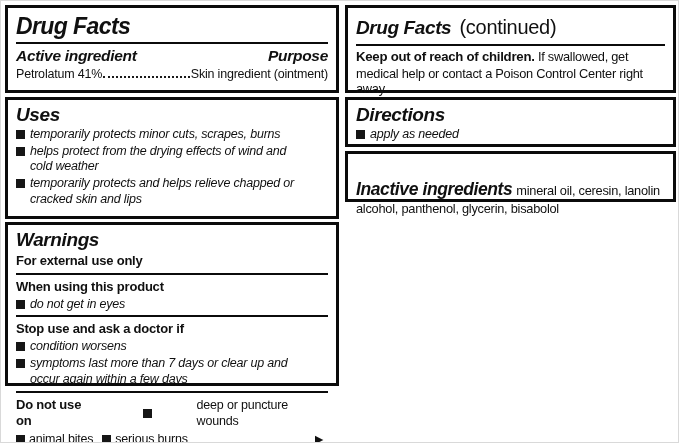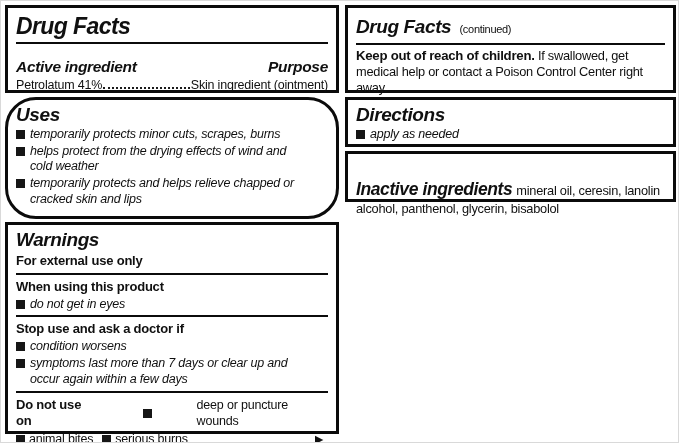--- a/index.html
+++ b/index.html
@@ -18,46 +18,46 @@
   }
   .box {
     position:absolute;
     border:3px solid #0b0b0b;
     background:#ffffff;
     padding:4px 8px 12px 8px;
     letter-spacing:-0.2px;
   }
   
   .lbox1 { left:4px;  top:4px;   width:334px; height:88px; }
-  .lbox2 { left:4px;  top:96px;  width:334px; height:122px;border-radius:31px; }
-  .lbox3 { left:4px;  top:221px; width:334px; height:212px; }
+  .lbox2 { left:4px;  top:96px;  width:334px; height:122px; }
+  .lbox3 { left:4px;  top:221px; width:334px; height:164px; }
   
   .rbox1 { left:344px; top:4px;   width:331px; height:88px; }
   .rbox2 { left:344px; top:96px;  width:331px; height:50px; }
   .rbox3 { left:344px; top:150px; width:331px; height:51px; }
 
   .title-xl {
     font-size:23px; font-weight:bold; font-style:italic;
     letter-spacing:-0.6px; line-height:1.1; padding-top:2px;
   }
   .title-lg {
     font-size:19px; font-weight:bold; font-style:italic;
     letter-spacing:-0.4px; line-height:1.15;
   }
   .title-suffix {
-    font-size:11px; font-weight:normal; font-style:normal;
+    font-size:20px; font-weight:normal; font-style:normal;
     letter-spacing:-0.3px; margin-left:4px;margin-top:18px;
   }
   .rule-heavy { border-top:2px solid #0b0b0b; margin:3px 0 3px 0; }
   .rule-thin  { border-top:2px solid #0b0b0b; margin:3px 0 4px 0; }
 
   .ai-row {
     display:flex; justify-content:space-between; align-items:flex-start;
     font-size:15.5px; font-weight:bold; font-style:italic;
-    letter-spacing:-0.3px; margin-top:14px;
+    letter-spacing:-0.3px; margin-top:3px;
   }
   .leader-row {
     display:flex; align-items:baseline;
     font-size:12.5px; line-height:1.3; margin-top:1px;
   }
   .leader-fill {
     flex:1 1 auto;
     border-bottom:2px dotted #1a1a1a;
     margin:0 1px 3px 1px;
     min-width:10px;

